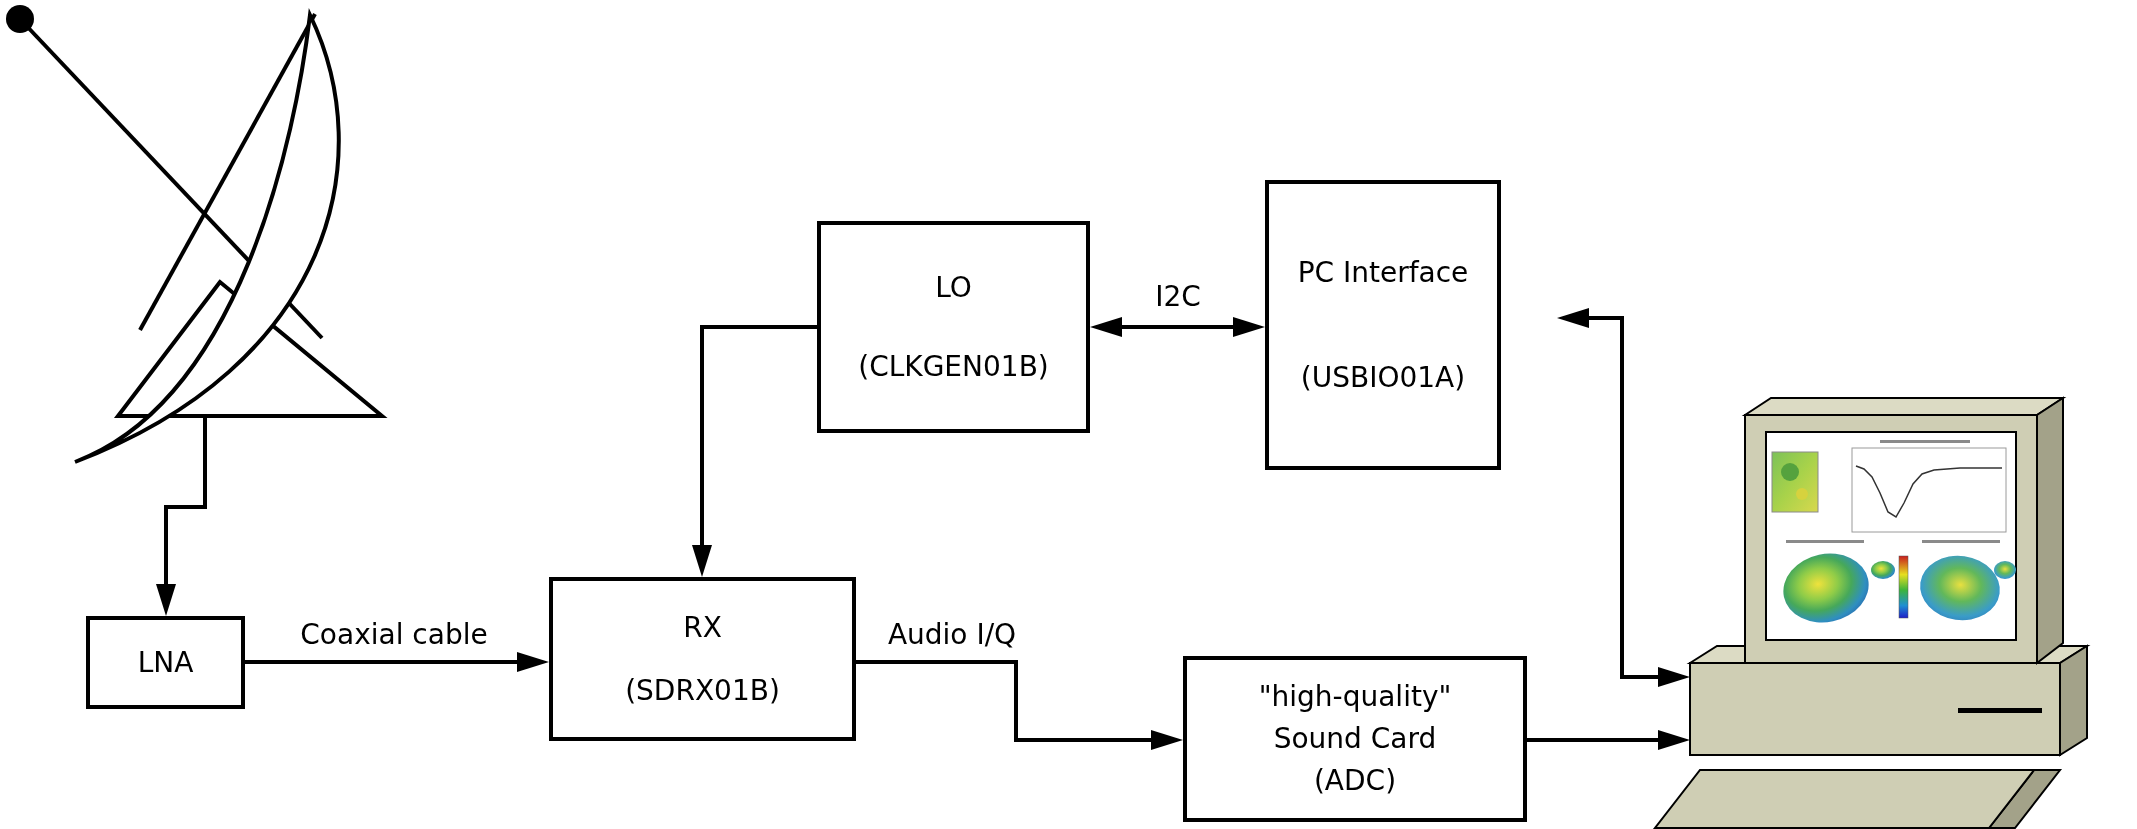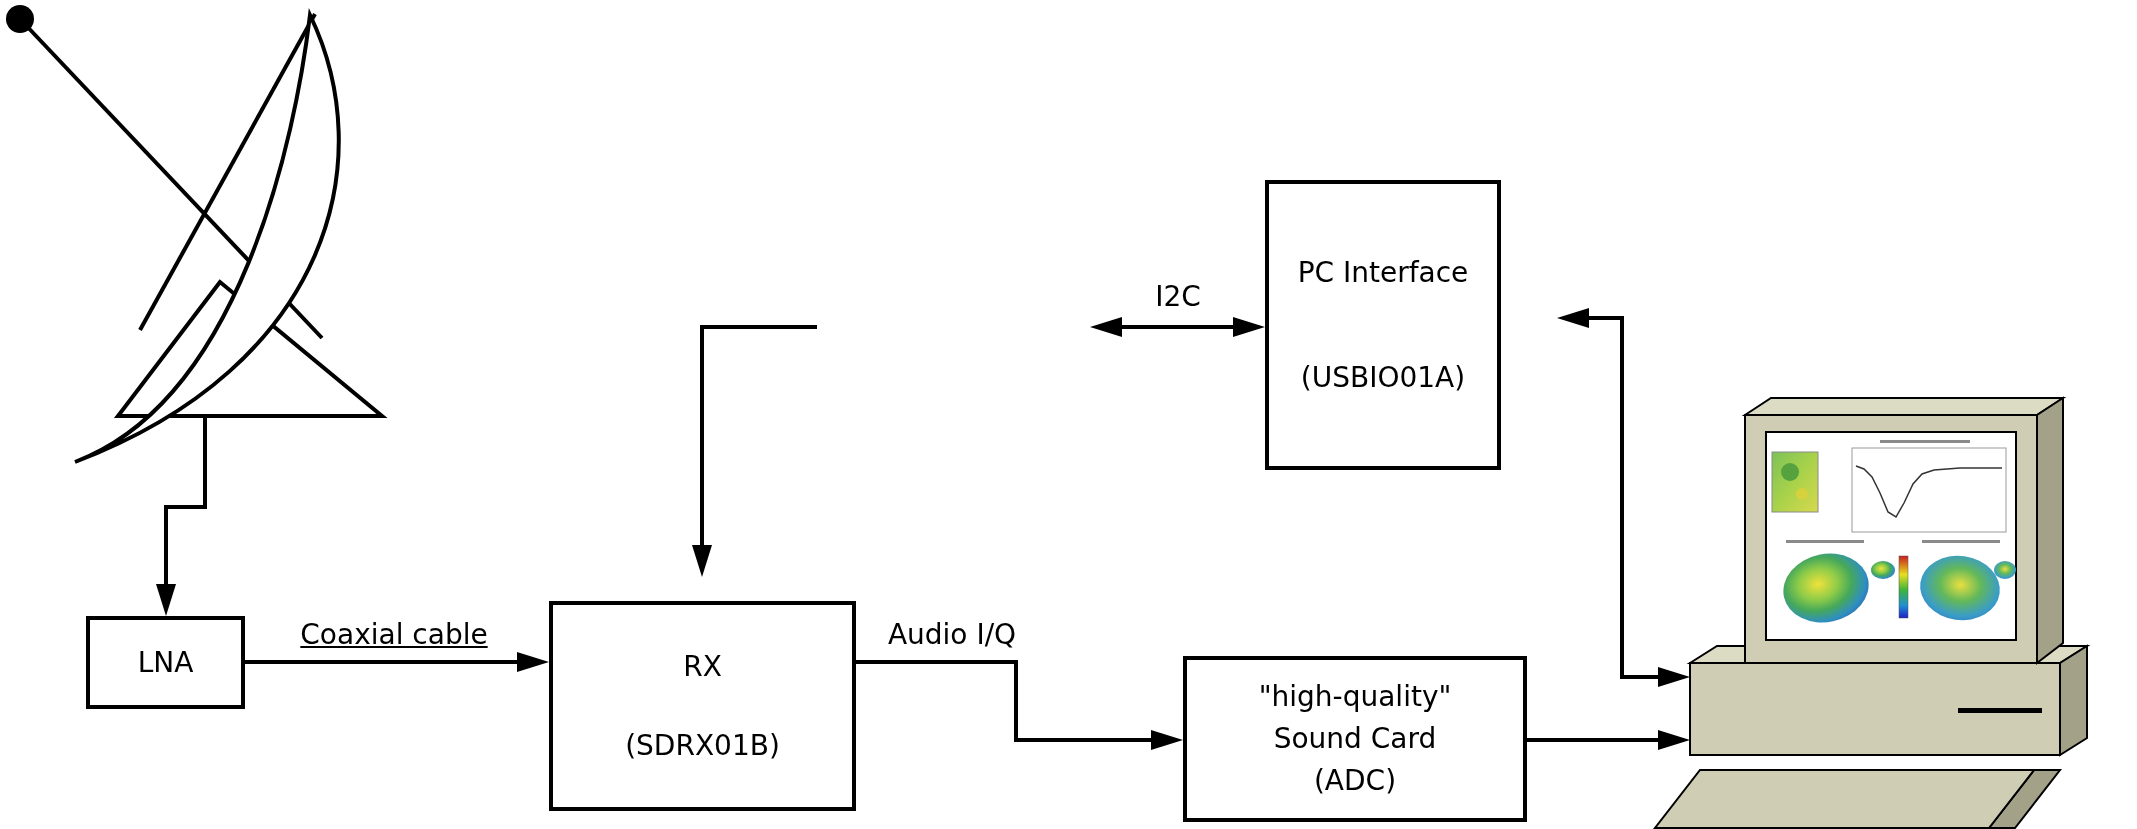--- a/index.html
+++ b/index.html
@@ -10,26 +10,26 @@
   }
   .stage > svg { position:absolute; left:0; top:0; }
   .box {
     position:absolute; border:4px solid #000; background:#fff;
     display:flex; flex-direction:column; align-items:center;
     justify-content:space-evenly; text-align:center; font-size:28px;
   }
   .box.center { }
   .box.lines  { justify-content:center; line-height:1.5; }
   .b-lna { left:86px;   top:616px; width:159px; height:93px;  }
-  .b-rx  { left:549px;  top:577px; width:307px; height:210px;margin-top:24px; }
+  .b-rx  { left:549px;  top:577px; width:307px; height:164px; }
   .b-lo  { left:817px;  top:221px; width:273px; height:212px; }
   .b-pc  { left:1265px; top:180px; width:236px; height:290px; }
   .b-sc  { left:1183px; top:656px; width:344px; height:166px; }
   .lbl { position:absolute; font-size:28px; white-space:nowrap; transform:translateX(-50%); }
-  .l-coax  { left:394px;  top:618px;text-decoration:underline; }
+  .l-coax  { left:394px;  top:618px; }
   .l-audio { left:952px;  top:618px; }
   .l-i2c   { left:1178px; top:280px; }
 </style>
 </head>
 <body>
 
 <div class="stage">
 
   <svg width="2137" height="829" viewBox="0 0 2137 829">
     <defs>
@@ -130,20 +130,24 @@
 
   <div class="box center b-lna">
     <span>LNA</span>
   </div>
 
   <div class="box b-rx">
     <span>RX</span>
     <span>(SDRX01B)</span>
   </div>
 
+  <div class="box b-lo">
+    <span>LO</span>
+    <span>(CLKGEN01B)</span>
+  </div>
 
   <div class="box b-pc">
     <span>PC Interface</span>
     <span>(USBIO01A)</span>
   </div>
 
   <div class="box lines b-sc">
     <span>"high-quality"</span>
     <span>Sound Card</span>
     <span>(ADC)</span>

